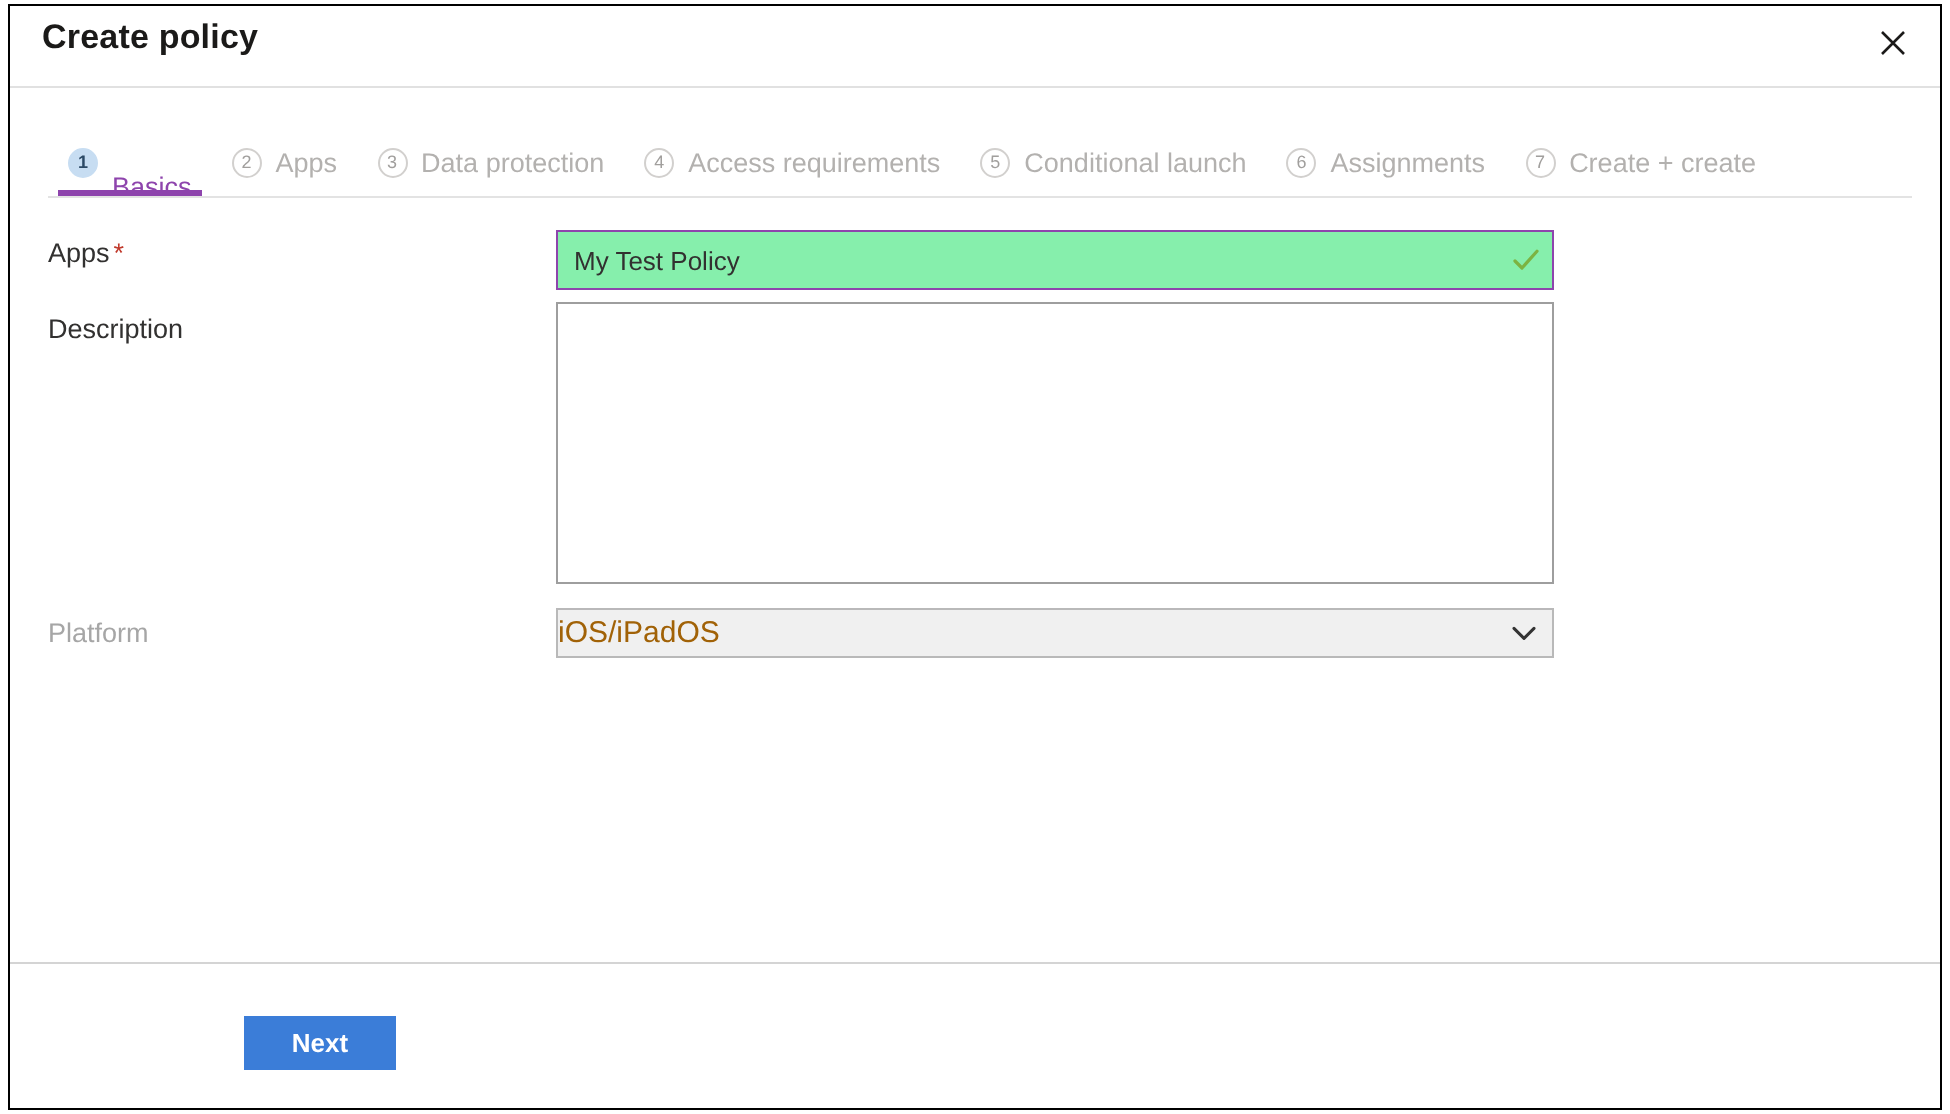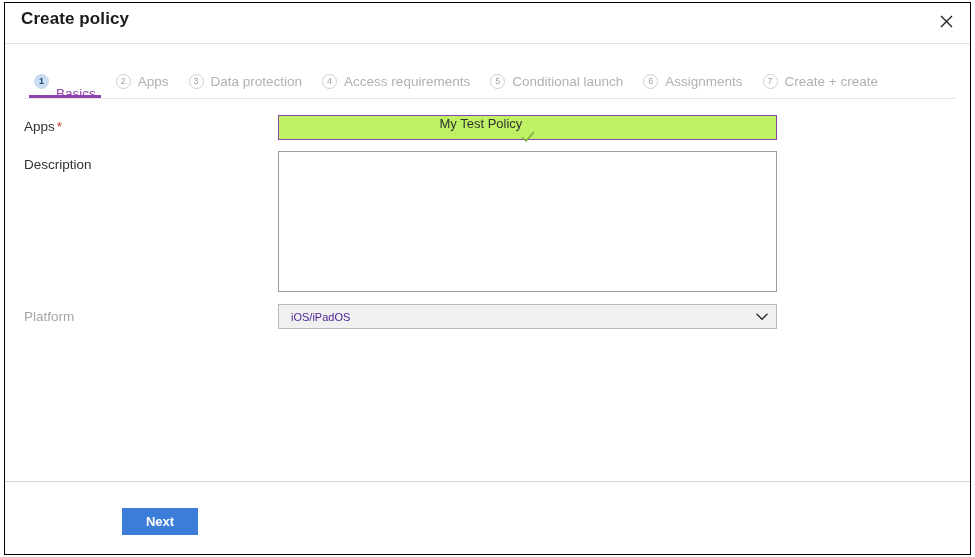--- a/index.html
+++ b/index.html
@@ -163,26 +163,25 @@
   }
 
   
   #label-name  { left: 19px; top: 116px; }
 
   #name-input-wrap {
     position: absolute;
     left: 273px;
     top: 112px;
     width: 499px;
-    height: 25px;
+    height: 30px;
     border: 1px solid #8e44ad;
-    background: #bef264;
-    display: flex;
-    align-items: center;
-    flex-direction: column;
+    background: #86efac;
+    display: flex;
+    align-items: center;
   }
 
   #name-input {
     flex: 1 1 auto;
     height: 100%;
     border: none;
     outline: none;
     background: transparent;
     padding: 0 8px;
     font-family: "Liberation Sans", sans-serif;
@@ -228,23 +227,23 @@
     height: 25px;
     border: 1px solid #b9b9b9;
     background: #f0f0f0;
     display: flex;
     align-items: center;
     cursor: default;
   }
 
   #platform-value {
     flex: 1 1 auto;
-    padding: 0 12px;
-    font-size: 11px;
-    color: #4c1d95;
+    padding: 0 0;
+    font-size: 15px;
+    color: #a16207;
     white-space: nowrap;
     overflow: hidden;
   }
 
   #platform-chevron {
     flex: 0 0 auto;
     width: 28px;
     display: flex;
     align-items: center;
     justify-content: center;

